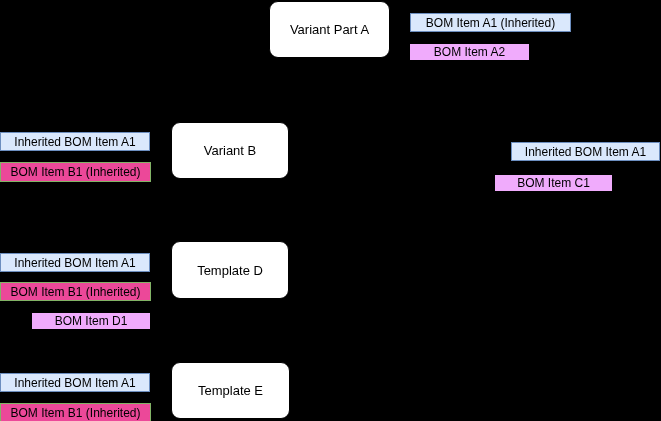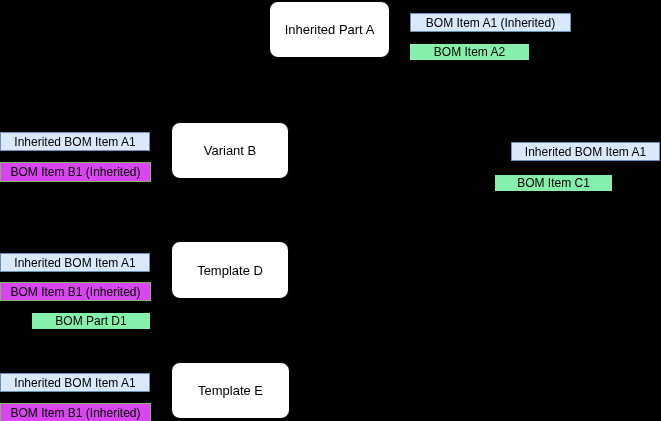--- a/index.html
+++ b/index.html
@@ -37,34 +37,34 @@
     font-size: 12px;
     text-align: left;
     white-space: nowrap;
     margin-top: 12px;
   }
   .bom.inherited-template {
     background: #dae8fc;
     border: 1px solid #6c8ebf;
   }
   .bom.inherited-variant {
-    background: #d946ef;
+    background: #ec4899;
     border: 1px solid #82b366;
   }
   .bom.own {
-    background: #86efac;
+    background: #f0abfc;
     border: 1px solid #000000;
   }
 </style>
 </head>
 <body>
 
 <div class="canvas">
 
-  <div class="node" style="left:269px; top:1px; width:121px; height:57px;">Inherited Part A</div>
+  <div class="node" style="left:269px; top:1px; width:121px; height:57px;">Variant Part A</div>
 
   <div class="bom inherited-template" style="left:410px; top:1px; width:161px; height:19px;">BOM Item A1 (Inherited)</div>
 
   <div class="bom own" style="left:409px; top:31px; width:121px; height:18px;">BOM Item A2</div>
 
   <div class="node" style="left:171px; top:122px; width:118px; height:57px;">Variant B</div>
 
   <div class="bom inherited-template" style="left:0px; top:120px; width:150px; height:19px;">Inherited BOM Item A1</div>
 
   <div class="bom inherited-variant" style="left:0px; top:150px; width:151px; height:20px;">BOM Item B1 (Inherited)</div>
@@ -73,21 +73,21 @@
   <div class="bom inherited-template" style="left:511px; top:130px; width:149px; height:19px;">Inherited BOM Item A1</div>
 
   <div class="bom own" style="left:494px; top:162px; width:119px; height:18px;">BOM Item C1</div>
 
   <div class="node" style="left:171px; top:241px; width:118px; height:58px;">Template D</div>
 
   <div class="bom inherited-template" style="left:0px; top:241px; width:150px; height:19px;">Inherited BOM Item A1</div>
 
   <div class="bom inherited-variant" style="left:0px; top:270px; width:151px; height:19px;">BOM Item B1 (Inherited)</div>
 
-  <div class="bom own" style="left:31px; top:300px; width:120px; height:18px;">BOM Part D1</div>
+  <div class="bom own" style="left:31px; top:300px; width:120px; height:18px;">BOM Item D1</div>
 
   <div class="node" style="left:171px; top:362px; width:119px; height:57px;">Template E</div>
 
   <div class="bom inherited-template" style="left:0px; top:361px; width:150px; height:19px;">Inherited BOM Item A1</div>
 
   <div class="bom inherited-variant" style="left:0px; top:391px; width:151px; height:19px;">BOM Item B1 (Inherited)</div>
 
 </div>
 
 </body></html>

